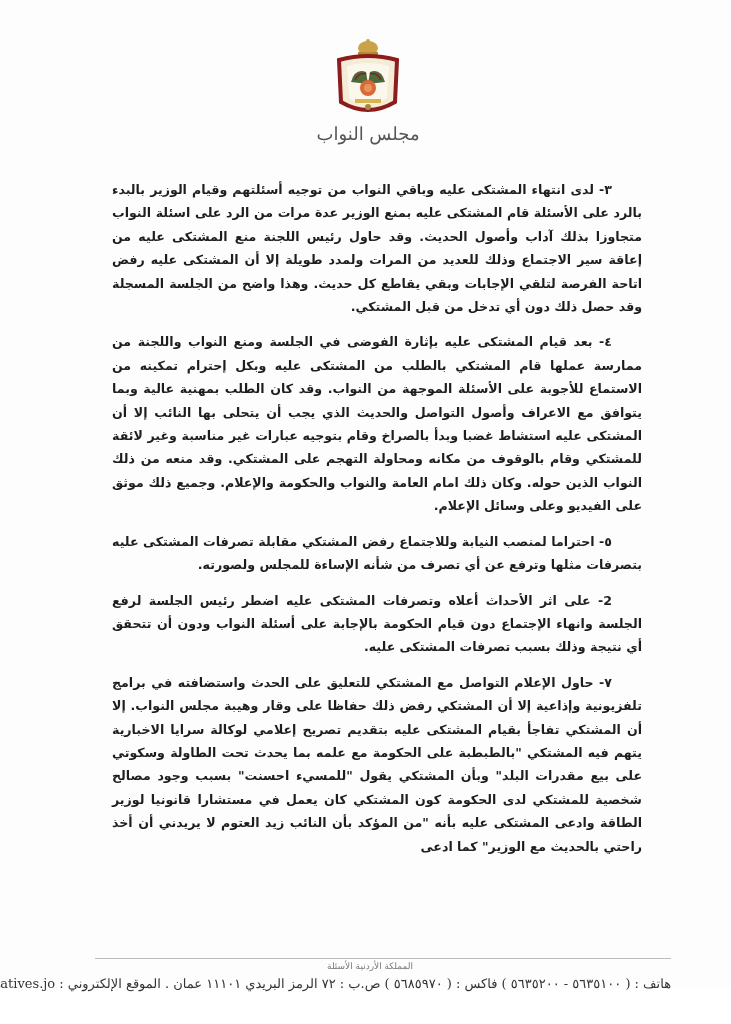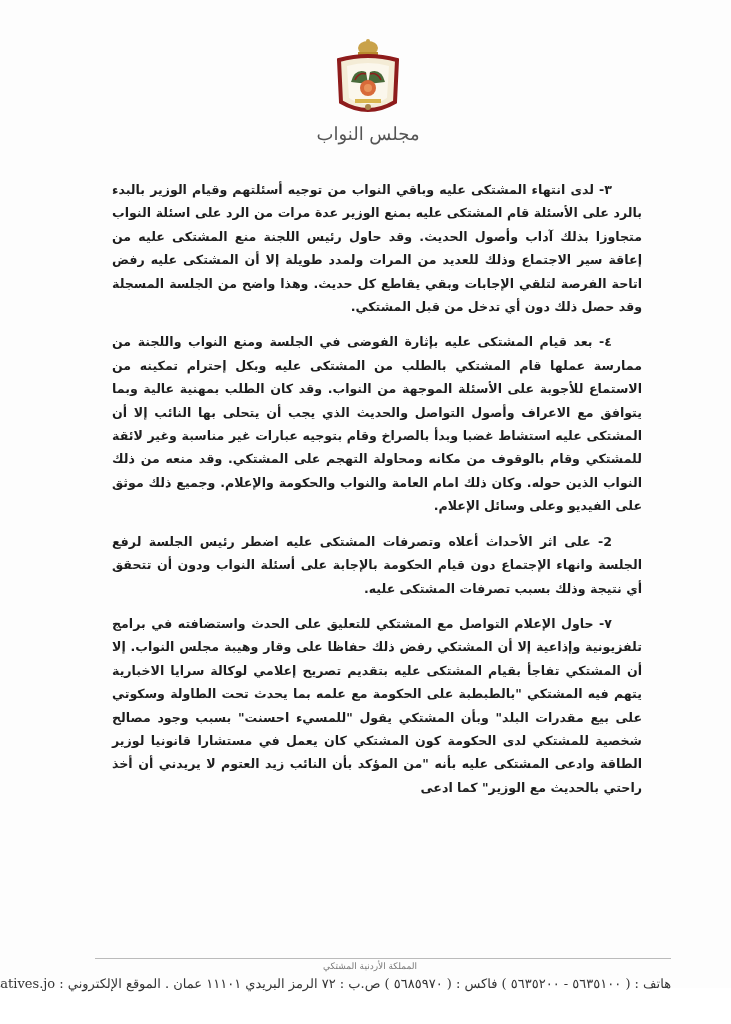--- a/index.html
+++ b/index.html
@@ -42,24 +42,25 @@
       <rect x="22" y="61" width="26" height="4" fill="#d9b54e"></rect>
       <circle cx="35" cy="69" r="3" fill="#a9864a"></circle>
     </svg>
   </div>
 
   <div class="council-title">مجلس النواب</div>
 
   <div class="body-text">
     <p class="para first-line-indent">٣- لدى انتهاء المشتكى عليه وباقي النواب من توجيه أسئلتهم وقيام الوزير بالبدء بالرد على الأسئلة قام المشتكى عليه بمنع الوزير عدة مرات من الرد على اسئلة النواب متجاوزا بذلك آداب وأصول الحديث. وقد حاول رئيس اللجنة منع المشتكى عليه من إعاقة سير الاجتماع وذلك للعديد من المرات ولمدد طويلة إلا أن المشتكى عليه رفض اتاحة الفرصة لتلقي الإجابات وبقي يقاطع كل حديث. وهذا واضح من الجلسة المسجلة وقد حصل ذلك دون أي تدخل من قبل المشتكي.</p>
     <p class="para first-line-indent">٤- بعد قيام المشتكى عليه بإثارة الفوضى في الجلسة ومنع النواب واللجنة من ممارسة عملها قام المشتكي بالطلب من المشتكى عليه وبكل إحترام تمكينه من الاستماع للأجوبة على الأسئلة الموجهة من النواب. وقد كان الطلب بمهنية عالية وبما يتوافق مع الاعراف وأصول التواصل والحديث الذي يجب أن يتحلى بها النائب إلا أن المشتكى عليه استشاط غضبا وبدأ بالصراخ وقام بتوجيه عبارات غير مناسبة وغير لائقة للمشتكي وقام بالوقوف من مكانه ومحاولة التهجم على المشتكي. وقد منعه من ذلك النواب الذين حوله. وكان ذلك امام العامة والنواب والحكومة والإعلام. وجميع ذلك موثق على الفيديو وعلى وسائل الإعلام.</p>
+    <p class="para first-line-indent">٥- احتراما لمنصب النيابة وللاجتماع رفض المشتكي مقابلة تصرفات المشتكى عليه بتصرفات مثلها وترفع عن أي تصرف من شأنه الإساءة للمجلس ولصورته.</p>
     <p class="para first-line-indent">2- على اثر الأحداث أعلاه وتصرفات المشتكى عليه اضطر رئيس الجلسة لرفع الجلسة وانهاء الإجتماع دون قيام الحكومة بالإجابة على أسئلة النواب ودون أن تتحقق أي نتيجة وذلك بسبب تصرفات المشتكى عليه.</p>
     <p class="para first-line-indent">٧- حاول الإعلام التواصل مع المشتكي للتعليق على الحدث واستضافته في برامج تلفزيونية وإذاعية إلا أن المشتكي رفض ذلك حفاظا على وقار وهيبة مجلس النواب. إلا أن المشتكي تفاجأ بقيام المشتكى عليه بتقديم تصريح إعلامي لوكالة سرايا الاخبارية يتهم فيه المشتكي "بالطبطبة على الحكومة مع علمه بما يحدث تحت الطاولة وسكوتي على بيع مقدرات البلد" وبأن المشتكي يقول "للمسيء احسنت" بسبب وجود مصالح شخصية للمشتكي لدى الحكومة كون المشتكي كان يعمل في مستشارا قانونيا لوزير الطاقة وادعى المشتكى عليه بأنه "من المؤكد بأن النائب زيد العتوم لا يريدني أن أخذ راحتي بالحديث مع الوزير" كما ادعى</p>
   </div>
 
   <div class="footer-rule"></div>
-  <div class="footer-kingdom">المملكة الأردنية المشتكي</div>
+  <div class="footer-kingdom">المملكة الأردنية الأسئلة</div>
   <div class="footer-contact">
     <span>هاتف : ( ٥٦٣٥١٠٠ - ٥٦٣٥٢٠٠ ) فاكس : ( ٥٦٨٥٩٧٠ ) ص.ب : ٧٢ الرمز البريدي ١١١٠١ عمان . الموقع الإلكتروني :</span>
     <span class="footer-url">www.representatives.jo</span>
   </div>
 
 </div>
 
 </body></html>

